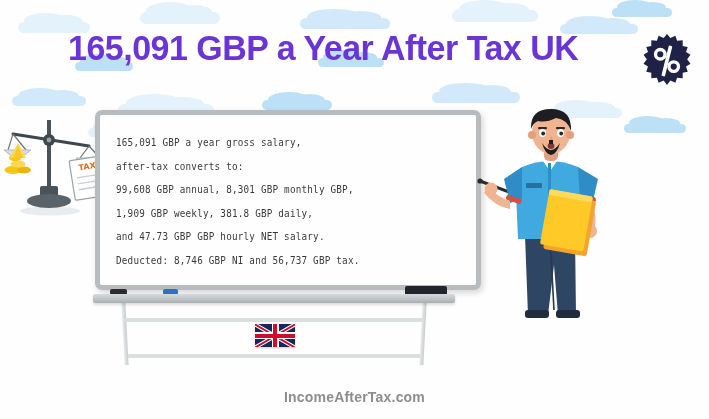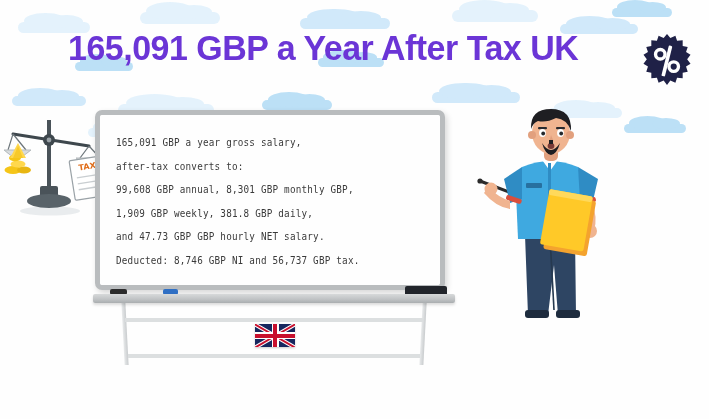--- a/index.html
+++ b/index.html
@@ -58,21 +58,21 @@
     right:14px; top:33px;
     width:56px; height:56px;
     z-index:21;
   }
   .badge svg { display:block; width:56px; height:56px; }
 
   
   .board-wrap { position:absolute; left:95px; top:110px; width:370px; height:210px; z-index:10; }
   .board-frame {
     position:absolute; left:0; top:0;
-    width:350px; height:180px;
+    width:386px; height:180px;
     background:#ffffff;
     border:5px solid #b9bcbe;
     border-radius:7px;
     box-shadow:2px 3px 6px rgba(0,0,0,.16);
     padding-left:44px;
   }
   .board-inner {
     position:absolute; left:0; top:0; right:0; bottom:0;
     background:#fefefe;
     border-radius:3px;
@@ -343,14 +343,15 @@
         <path d="M81 30 L83.5 36 L79.5 36 Z" fill="#e2a07e"></path>
 
         <ellipse cx="81" cy="41" rx="3.4" ry="3" fill="#7a3a36"></ellipse>
 
         <path d="M72 38 Q81 52 90 38 Q87 49 81 50 Q75 49 72 38 Z" fill="#1e1e22"></path>
         <rect x="79" y="35" width="4" height="4" fill="#1e1e22"></rect>
       </g>
     </svg>
   </div>
 
+  <div class="footer">IncomeAfterTax.com</div>
 
 </div>
 
 </body></html>

